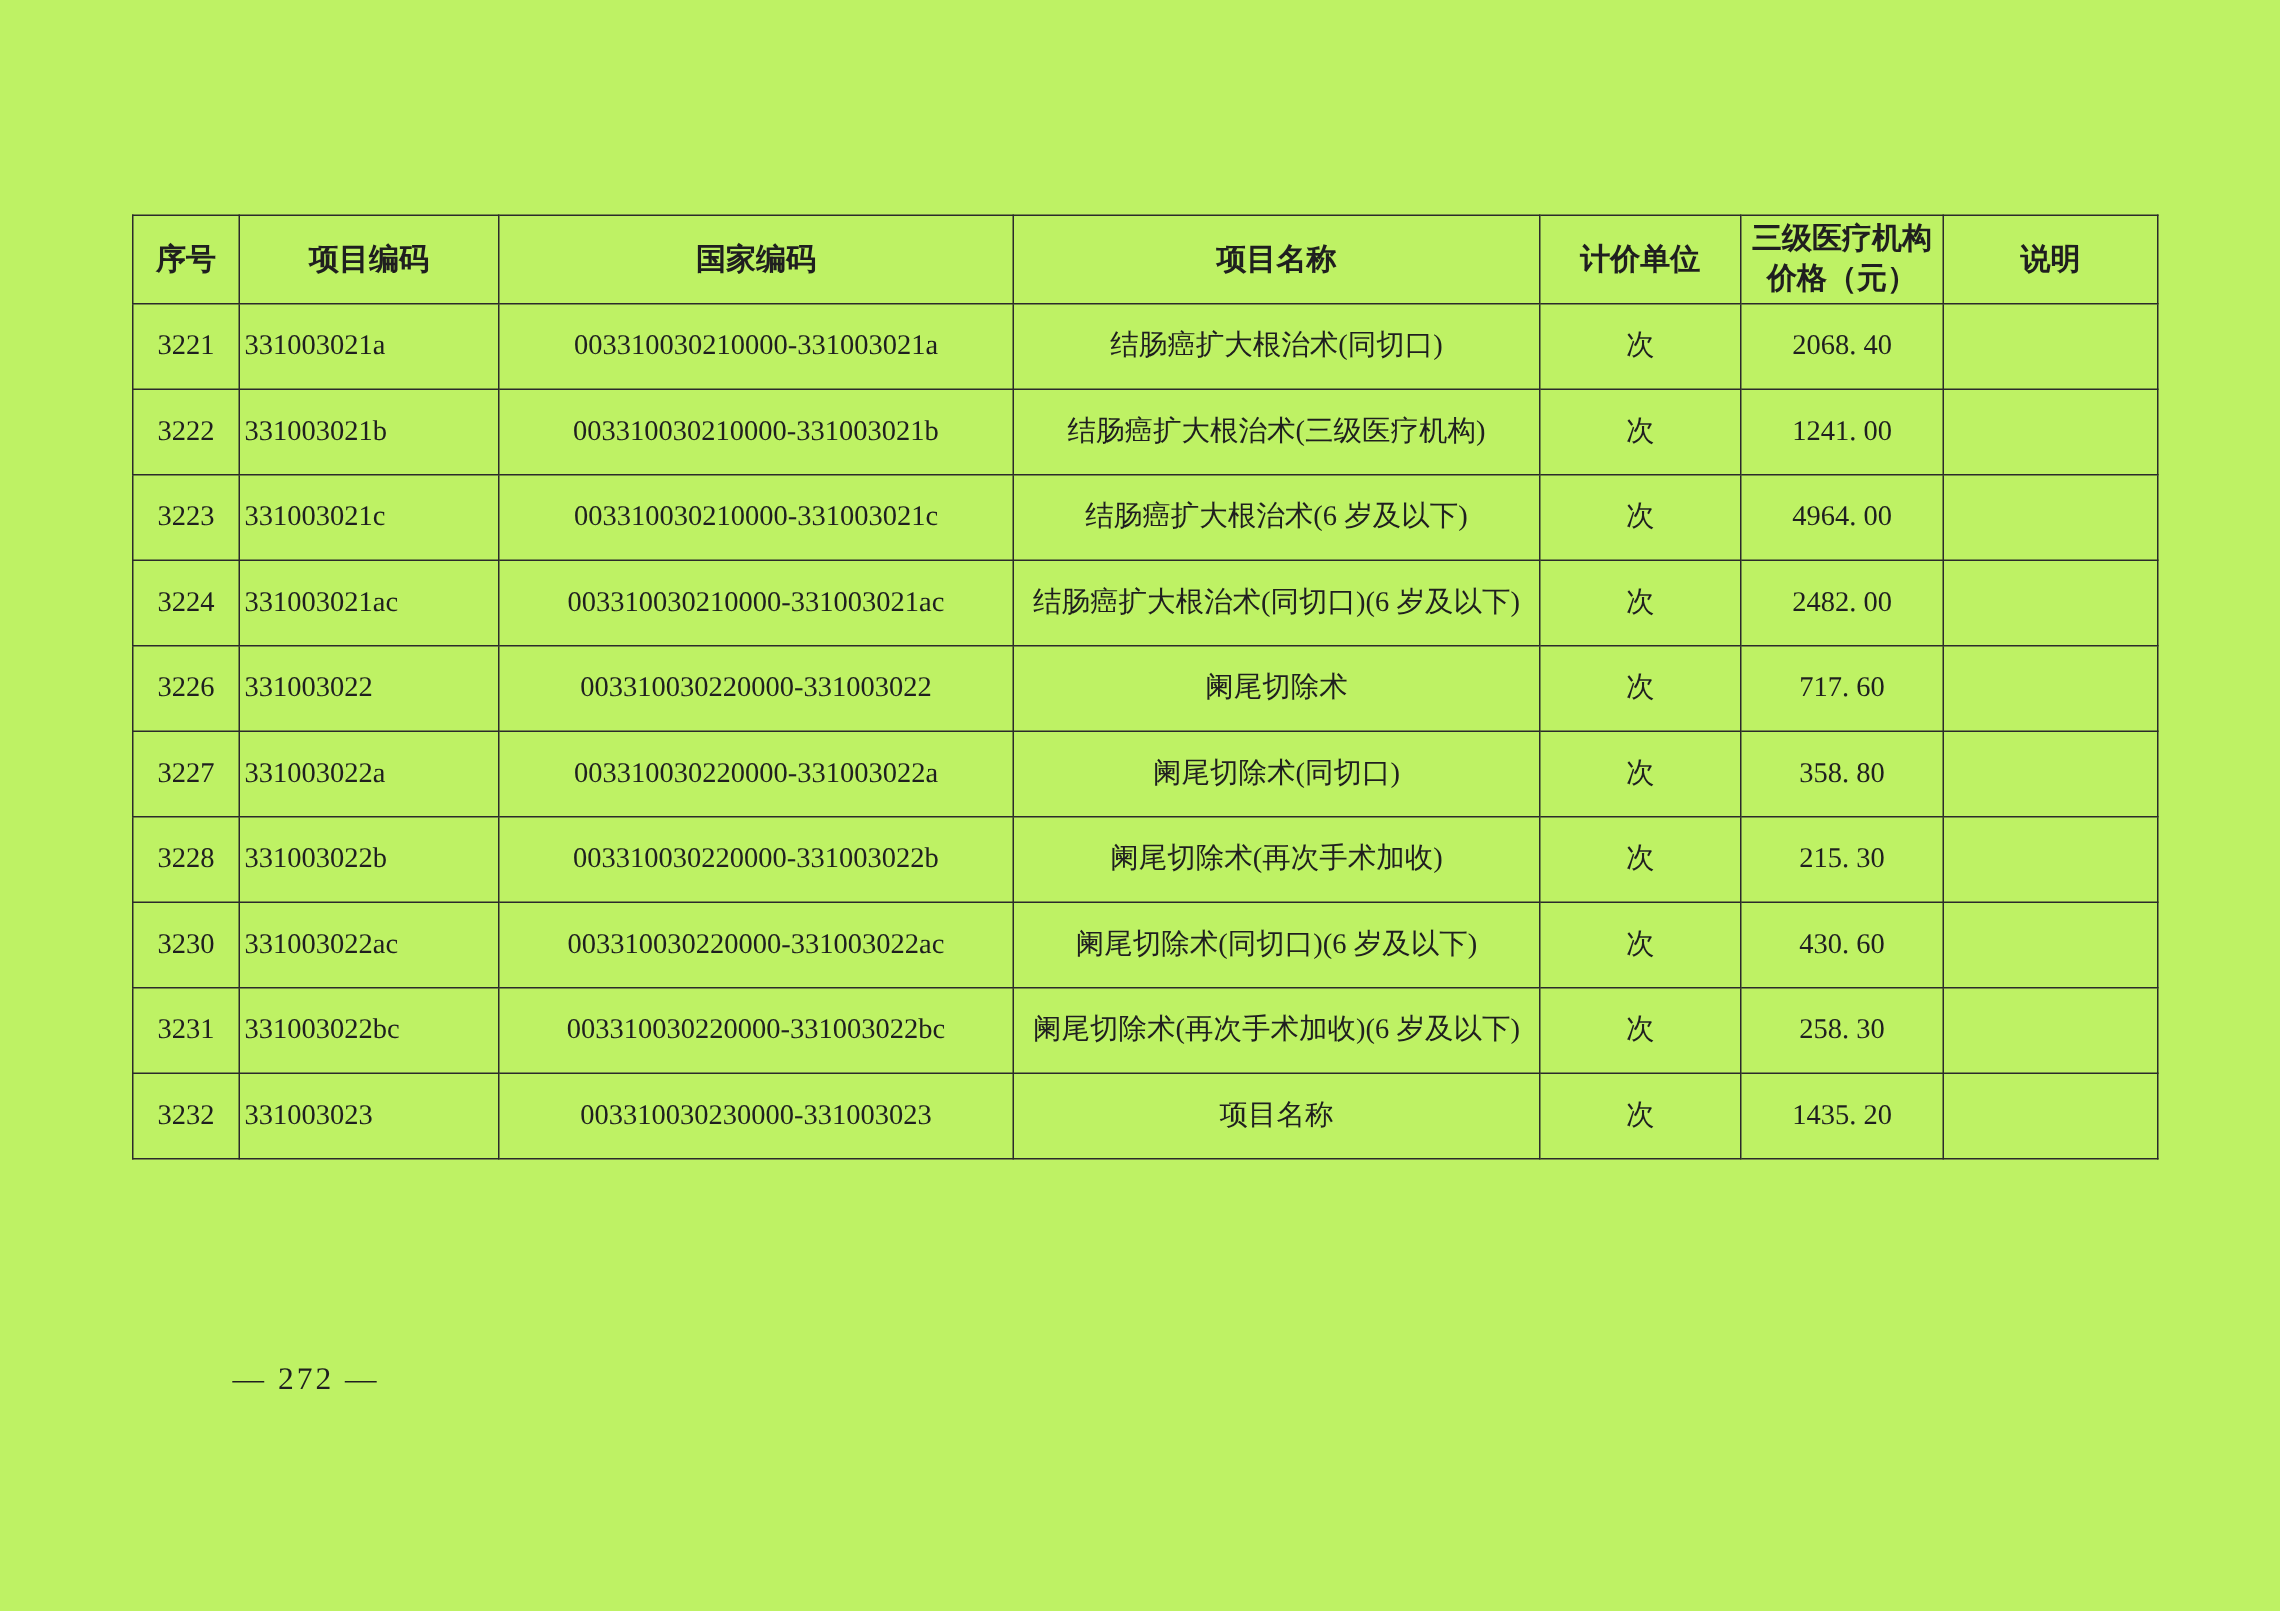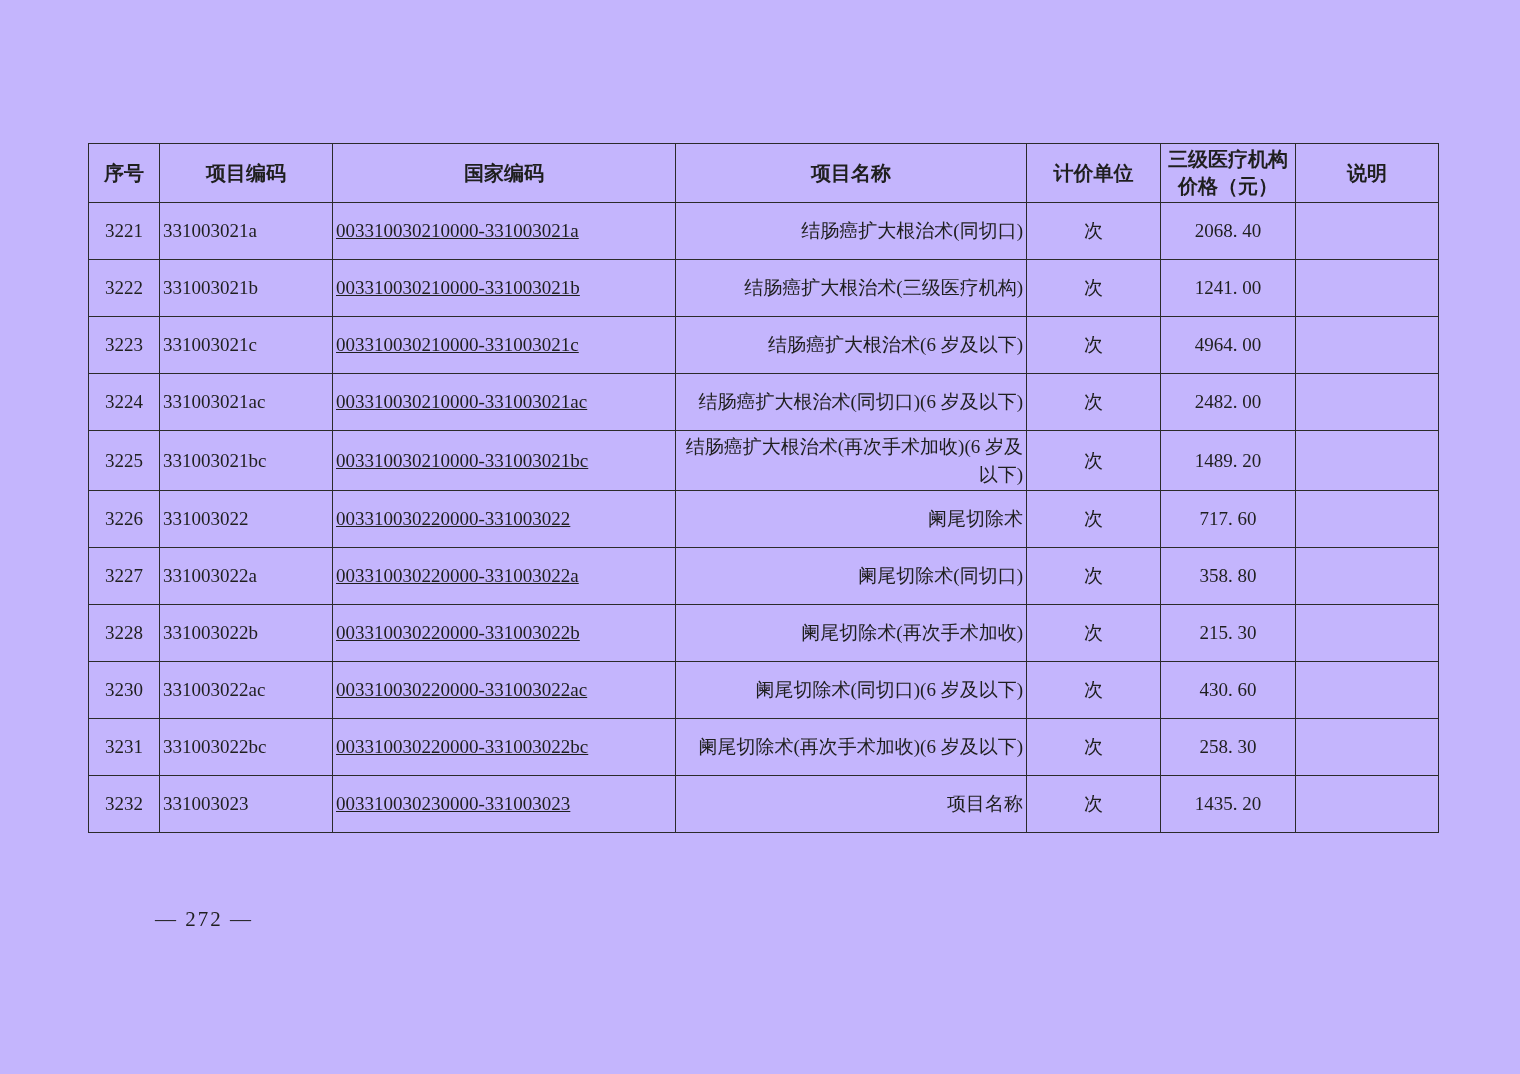--- a/index.html
+++ b/index.html
@@ -4,21 +4,21 @@
 <style>
   html, body {
     margin: 0;
     padding: 0;
     background: #ffffff;
   }
   .page {
     position: relative;
     width: 1520px;
     height: 1074px;
-    background: #c4b5fd;
+    background: #bef264;
     overflow: hidden;
     font-family: "Liberation Serif", "DejaVu Serif", serif;
     color: #1f1f1f;
   }
   table.price-table {
     position: absolute;
     left: 88px;
     top: 143px;
     width: 1350px;
     border-collapse: collapse;
@@ -45,22 +45,22 @@
     padding: 2px;
   }
   td {
     font-size: 19px;
     line-height: 1.45;
     padding: 2px 3px;
     vertical-align: middle;
   }
   td.c-seq   { text-align: center; }
   td.c-code  { text-align: left; }
-  td.c-ncode { text-align: left; text-decoration: underline; }
-  td.c-name  { text-align: right; }
+  td.c-ncode { text-align: center; }
+  td.c-name  { text-align: center; }
   td.c-unit  { text-align: center; }
   td.c-price { text-align: center; }
   td.c-note  { text-align: center; }
   .footer-page-number {
     position: absolute;
     left: 155px;
     top: 907px;
     font-size: 21px;
     letter-spacing: 2px;
     color: #1f1f1f;
@@ -127,29 +127,20 @@
     <tr>
       <td class="c-seq">3224</td>
       <td class="c-code">331003021ac</td>
       <td class="c-ncode">003310030210000-331003021ac</td>
       <td class="c-name">结肠癌扩大根治术(同切口)(6 岁及以下)</td>
       <td class="c-unit">次</td>
       <td class="c-price">2482. 00</td>
       <td class="c-note"></td>
     </tr>
 
-    <tr>
-      <td class="c-seq">3225</td>
-      <td class="c-code">331003021bc</td>
-      <td class="c-ncode">003310030210000-331003021bc</td>
-      <td class="c-name">结肠癌扩大根治术(再次手术加收)(6 岁及以下)</td>
-      <td class="c-unit">次</td>
-      <td class="c-price">1489. 20</td>
-      <td class="c-note"></td>
-    </tr>
 
     <tr>
       <td class="c-seq">3226</td>
       <td class="c-code">331003022</td>
       <td class="c-ncode">003310030220000-331003022</td>
       <td class="c-name">阑尾切除术</td>
       <td class="c-unit">次</td>
       <td class="c-price">717. 60</td>
       <td class="c-note"></td>
     </tr>

